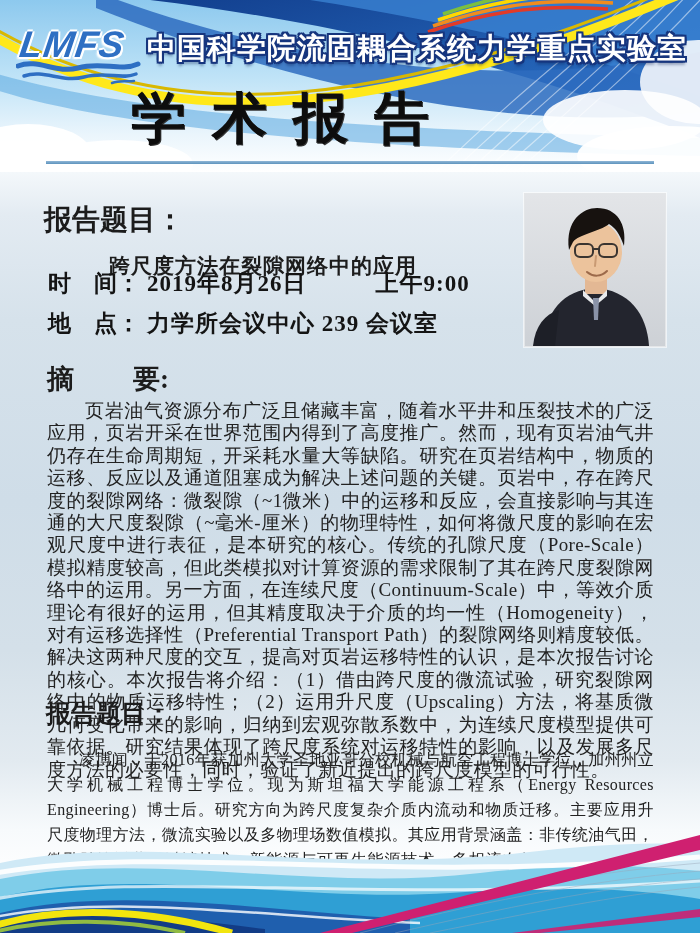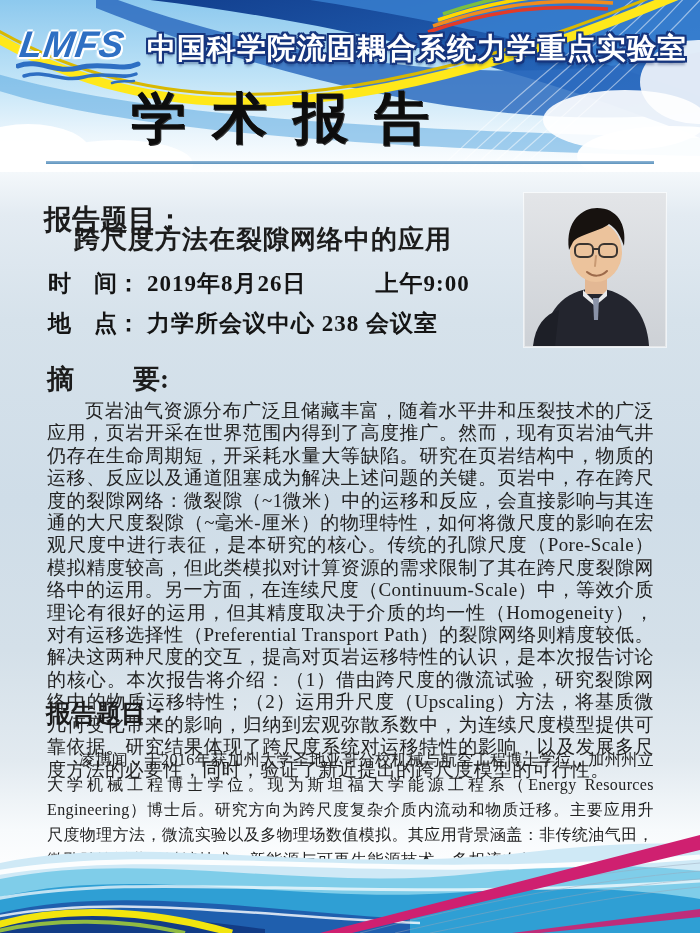--- a/index.html
+++ b/index.html
@@ -33,22 +33,22 @@
   .poster-title{
     position:absolute;top:82px;left:0;width:560px;text-align:center;
     font-weight:700;font-size:55px;letter-spacing:26px;text-indent:26px;color:#0d0d0d;
     font-family:"Liberation Serif","DejaVu Serif",serif;
     text-shadow:1px 1px 0 #333;
   }
   .divider{position:absolute;top:161px;left:46px;width:608px;height:3px;
     background:linear-gradient(180deg,#8fb6d6,#5d93bd);}
 
   .report-title-label{position:absolute;left:44px;top:201px;font-size:28px;font-weight:700;}
-  .report-title{position:absolute;left:48px;top:222px;width:430px;text-align:center;
-    font-size:26px;font-weight:700;letter-spacing:1px;}
+  .report-title{position:absolute;left:48px;top:252px;width:430px;text-align:center;
+    font-size:21px;font-weight:700;letter-spacing:1px;}
 
   .info-row{position:absolute;left:48px;display:flex;align-items:baseline;
     font-size:23px;font-weight:600;color:#141414;}
   .info-row .lbl{display:flex;justify-content:space-between;width:92px;}
   .row-time{top:268px;}
   .row-loc{top:308px;}
   .info-val{margin-left:7px;letter-spacing:1px;}
   .info-val2{margin-left:69px;letter-spacing:1px;}
 
   .photo{position:absolute;left:524px;top:193px;width:140px;height:152px;
@@ -134,21 +134,21 @@
     </span>
     <span class="info-val">2019年8月26日</span>
     <span class="info-val2">上午9:00</span>
   </div>
 
   <div class="info-row row-loc">
     <span class="lbl">
       <span>地</span>
       <span>点：</span>
     </span>
-    <span class="info-val">力学所会议中心 238 会议室</span>
+    <span class="info-val">力学所会议中心 239 会议室</span>
   </div>
 
   <svg class="photo" viewBox="0 0 140 152">
     <defs>
       <linearGradient id="pbg" x1="0" y1="0" x2="0" y2="1">
         <stop offset="0" stop-color="#e3e5e8"></stop>
           <stop offset="1" stop-color="#cdd1d6"></stop>
       </linearGradient>
     </defs>
     <rect width="140" height="152" fill="url(#pbg)"></rect>

